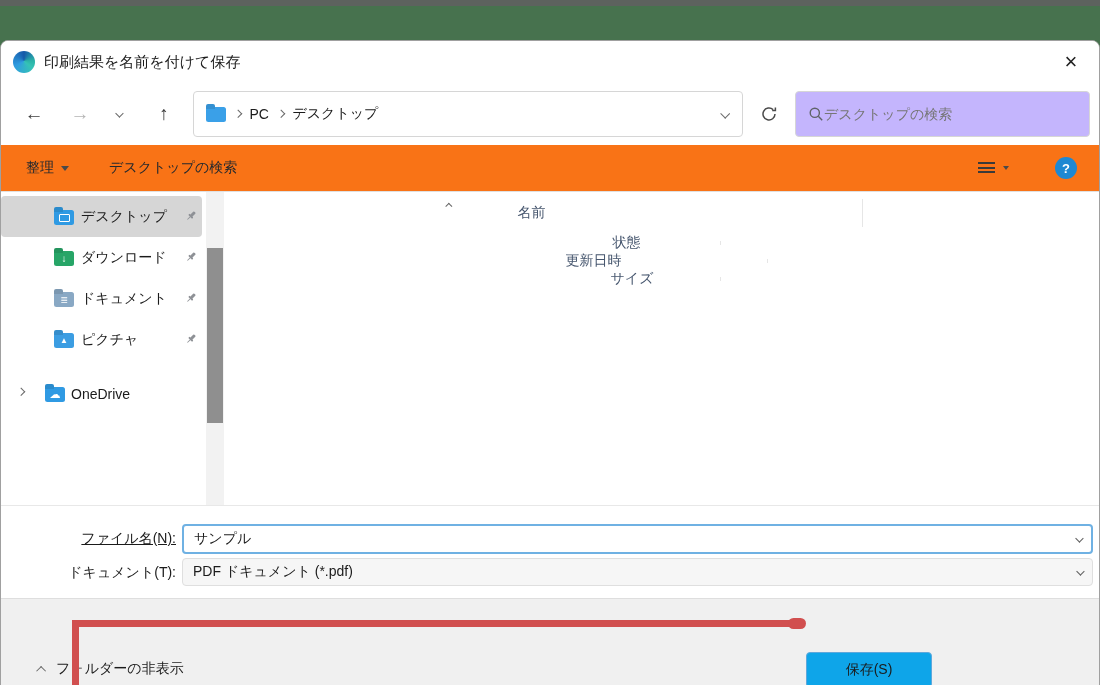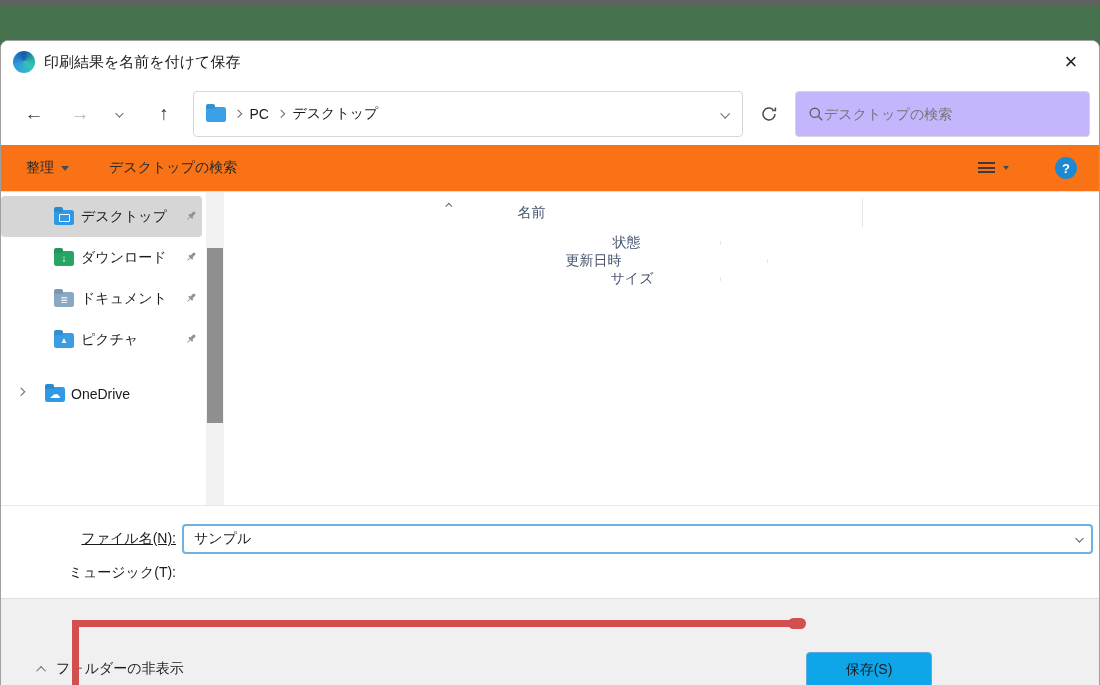--- a/index.html
+++ b/index.html
@@ -260,21 +260,25 @@
       </div>
     </div>
   </div>
 
   <div class="fields">
     <div class="flabel r1">ファイル名(N):</div>
     <div class="fctrl fname">
       <input type="text" value="サンプル" style="">
       <span class="chev down small"></span>
     </div>
-    <div class="flabel r2">ミュージック(T):</div>
+    <div class="flabel r2">ドキュメント(T):</div>
+    <div class="fctrl ftype">
+      <span>PDF ドキュメント (*.pdf)</span>
+      <span class="chev down small"></span>
+    </div>
   </div>
 
   <div class="footer">
     <div class="hide-folders">
       <span class="chev up"></span>
       <span>フォルダーの非表示</span>
     </div>
     <div class="btn btn-save">
       <span>保存(S)</span>
     </div>

